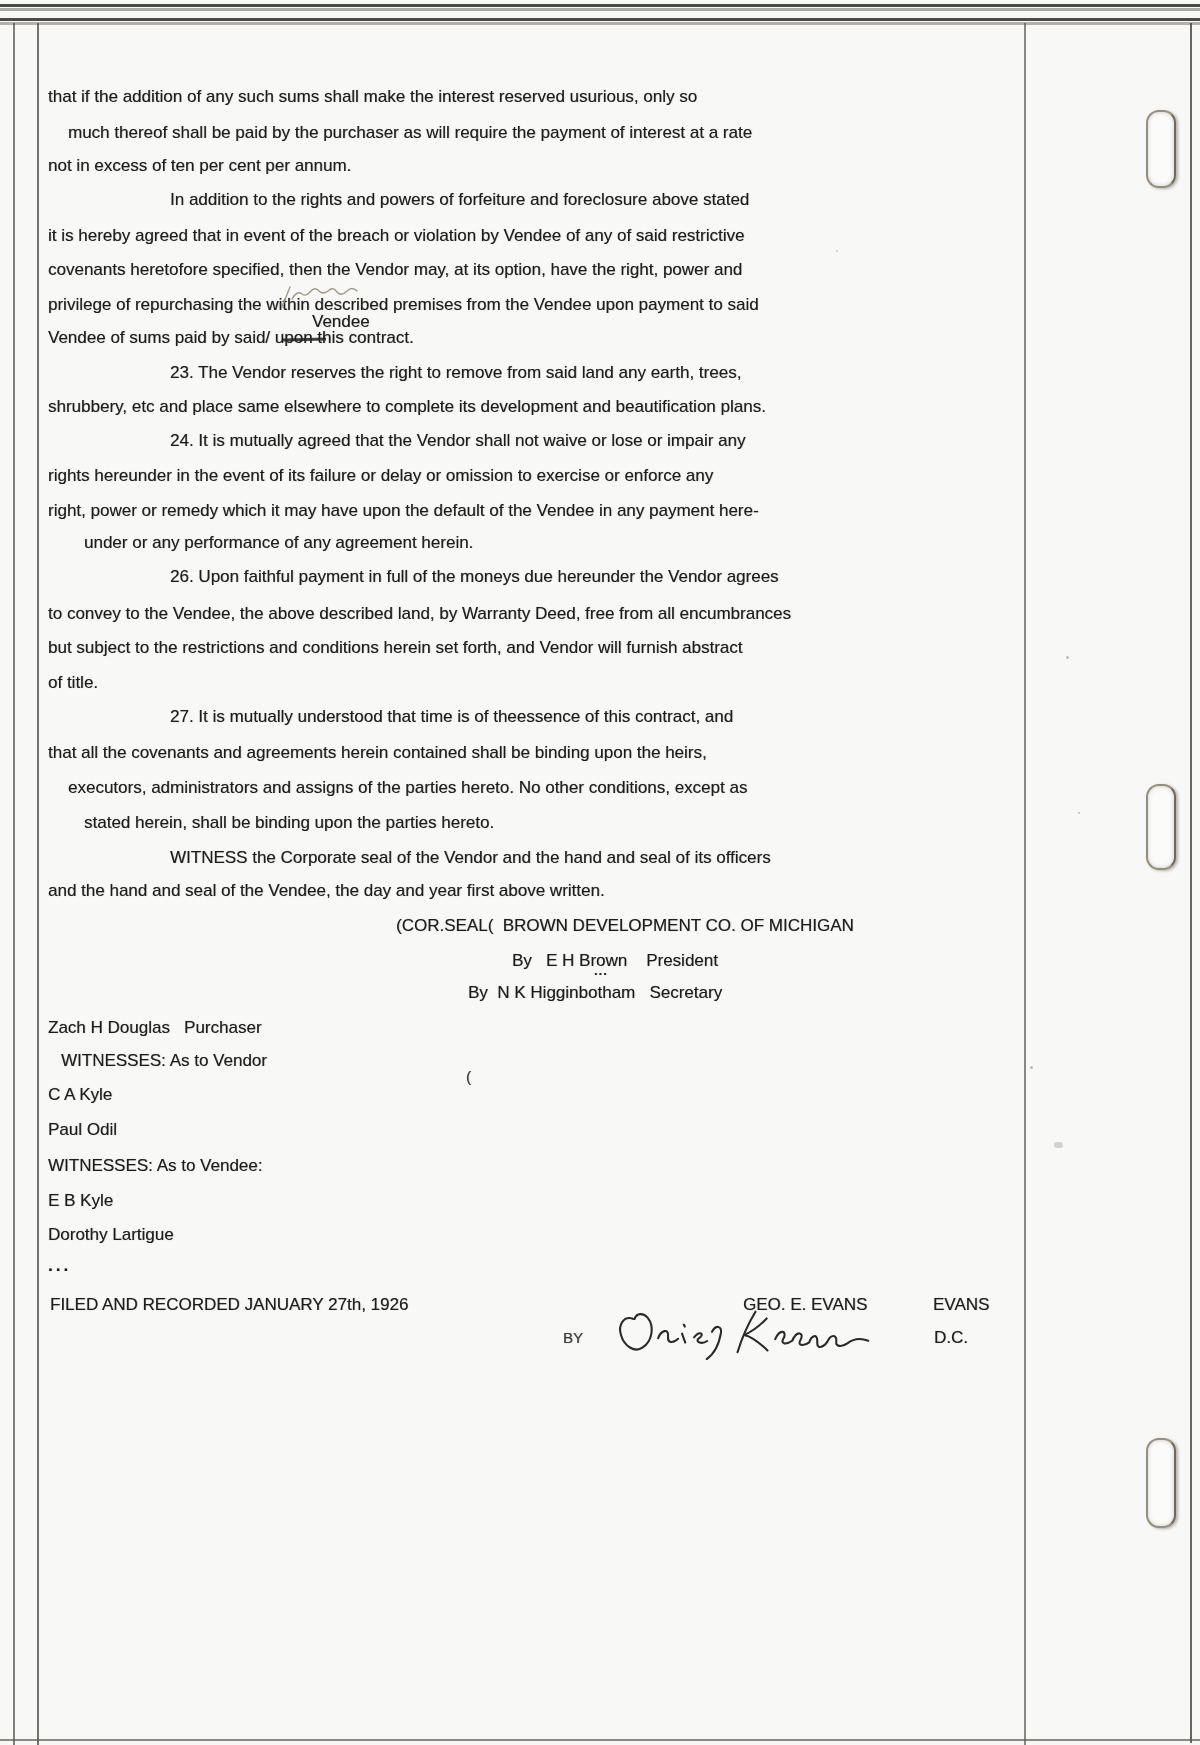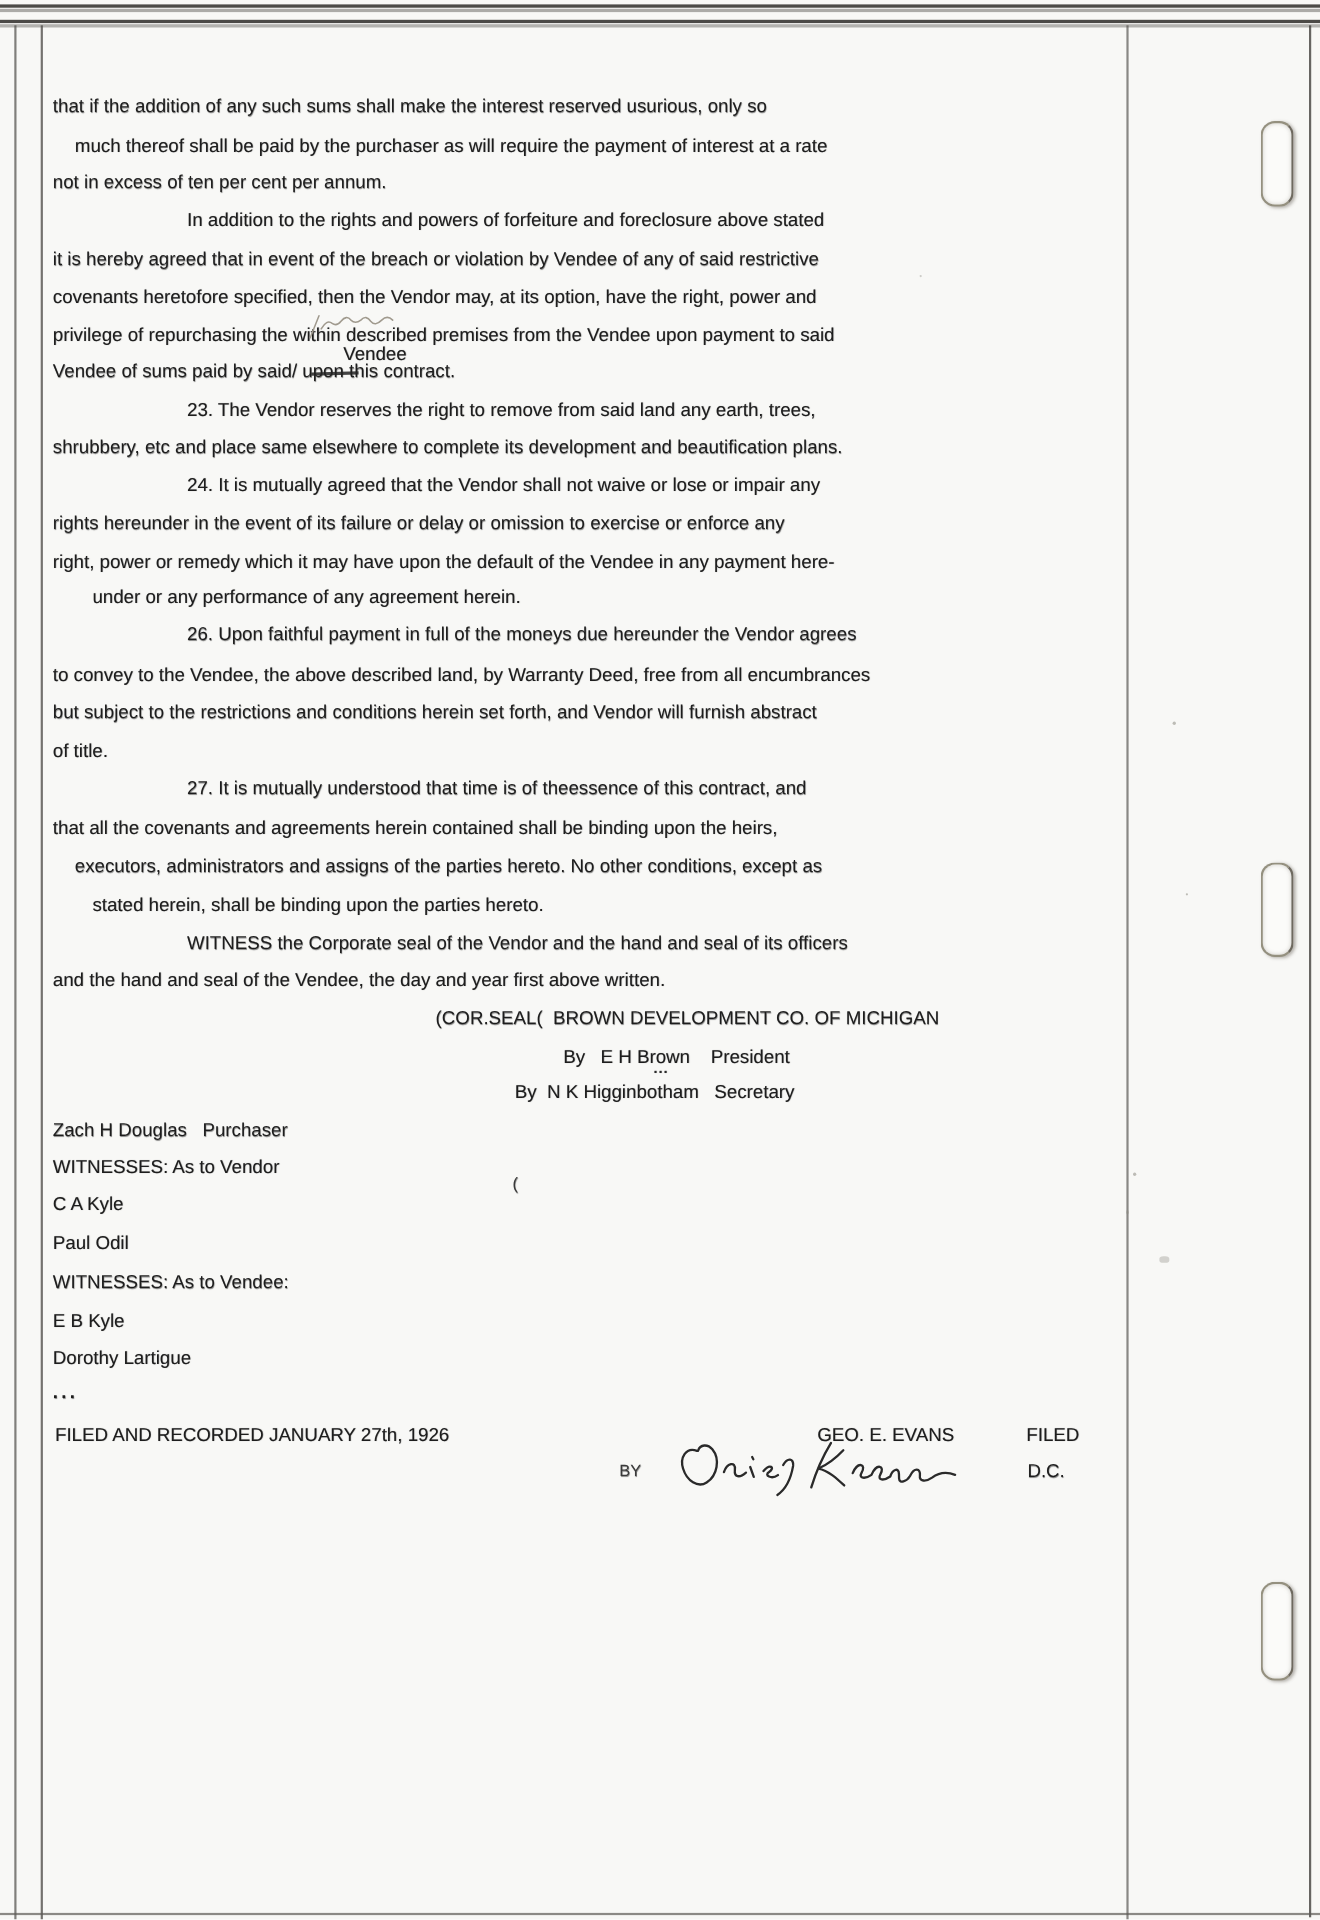--- a/index.html
+++ b/index.html
@@ -88,31 +88,31 @@
       <div class="tline" style="left: 48px; top: 742px;">that all the covenants and agreements herein contained shall be binding upon the heirs,</div>
       <div class="tline" style="left: 48px; top: 777px; margin-left: 20px;">executors, administrators and assigns of the parties hereto. No other conditions, except as</div>
       <div class="tline" style="left: 48px; top: 812px; margin-left: 36px;">stated herein, shall be binding upon the parties hereto.</div>
       <div class="tline" style="left: 170px; top: 847px;">WITNESS the Corporate seal of the Vendor and the hand and seal of its officers</div>
       <div class="tline" style="left: 48px; top: 880px;">and the hand and seal of the Vendee, the day and year first above written.</div>
       <div class="tline" style="left: 396px; top: 915px;">(COR.SEAL(  BROWN DEVELOPMENT CO. OF MICHIGAN</div>
       <div class="tline" style="left: 512px; top: 950px;">By   E H Brown    President</div>
       <div class="tline dots-sm" style="left: 594px; top: 960px;">...</div>
       <div class="tline" style="left: 468px; top: 982px;">By  N K Higginbotham   Secretary</div>
       <div class="tline" style="left: 48px; top: 1017px;">Zach H Douglas   Purchaser</div>
-      <div class="tline" style="left: 48px; top: 1050px;">WITNESSES: As to Vendor</div>
+      <div class="tline" style="left: 61px; top: 1050px;">WITNESSES: As to Vendor</div>
       <div class="tline" style="left: 48px; top: 1084px;">C A Kyle</div>
       <div class="tline smalltype" style="left: 466px; top: 1066px;">(</div>
       <div class="tline" style="left: 48px; top: 1119px;">Paul Odil</div>
       <div class="tline" style="left: 48px; top: 1155px;">WITNESSES: As to Vendee:</div>
       <div class="tline" style="left: 48px; top: 1190px;">E B Kyle</div>
       <div class="tline" style="left: 48px; top: 1224px;">Dorothy Lartigue</div>
       <div class="tline dots" style="left: 48px; top: 1255px;">...</div>
       <div class="tline" style="left: 50px; top: 1294px;">FILED AND RECORDED JANUARY 27th, 1926</div>
       <div class="tline" style="left: 743px; top: 1294px;">GEO. E. EVANS</div>
-      <div class="tline" style="left: 933px; top: 1294px;">FILED</div>
+      <div class="tline" style="left: 933px; top: 1294px;">EVANS</div>
       <div class="tline smalltype" style="left: 563px; top: 1327px;">BY</div>
       <div class="tline" style="left: 934px; top: 1327px;">D.C.</div>
     </div>
 
   <div class="tline" style="left:312px;top:311px;">Vendee</div>
 
   <div class="overstrike"></div>
 
   <svg class="caret-scrawl" width="100" height="30" viewBox="0 0 100 30">
     <g fill="none" stroke="#a09a8e" stroke-width="1.4" stroke-linecap="round">

